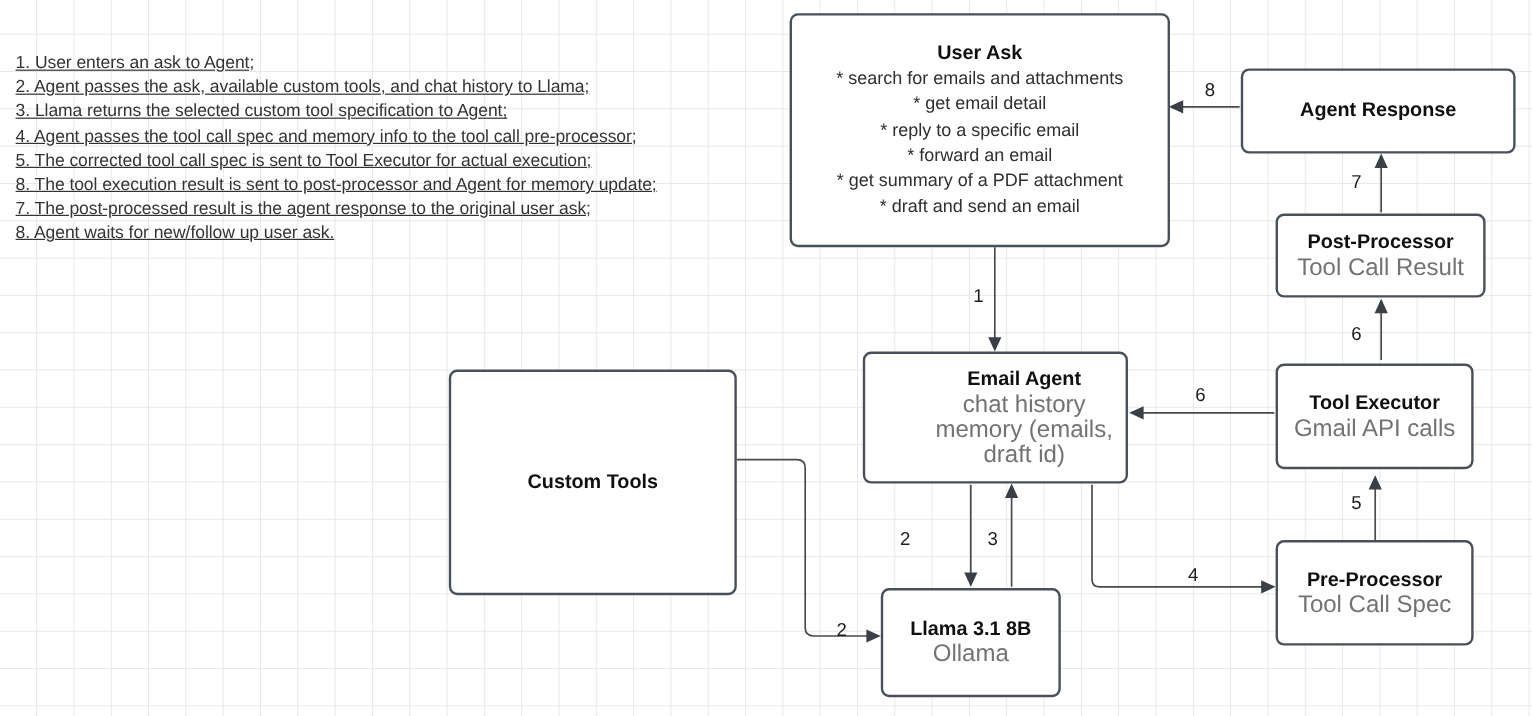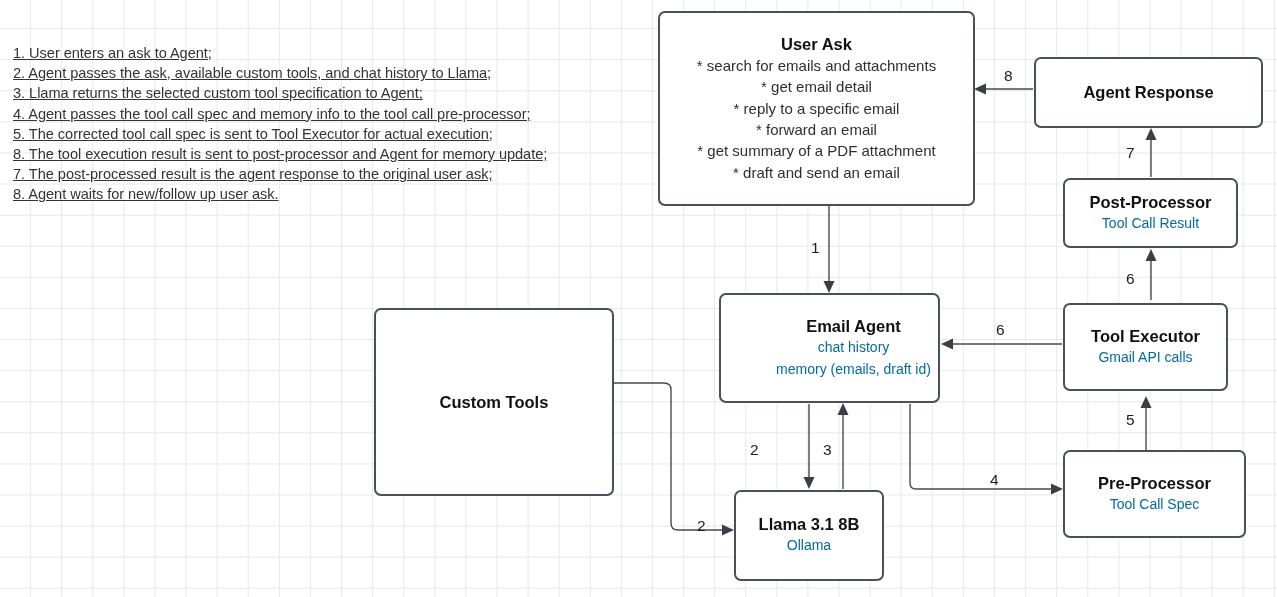--- a/index.html
+++ b/index.html
@@ -44,23 +44,23 @@
     text-align: center;
     color: #1d1d1d;
   }
   .node .title {
     font-weight: bold;
     font-size: 16.5px;
     line-height: 21px;
     color: #101010;
   }
   .node .sub {
-    font-size: 14px;
+    font-size: 20px;
     line-height: 21.3px;
-    color: #0369a1;
+    color: #737373;
   }
   .node .bullets {
     font-size: 15px;
     line-height: 21.3px;
     color: #2f2f2f;
   }
 
   svg.wires {
     position: absolute;
     left: 0;
@@ -152,21 +152,21 @@
   <div class="node" style="left:1063px; top:178px; width:175px; height:70px;">
     <div class="title">Post-Processor</div>
     <div class="sub">Tool Call Result</div>
   </div>
 
   <div class="node" style="left:1063px; top:303px; width:165px; height:88px;">
     <div class="title">Tool Executor</div>
     <div class="sub">Gmail API calls</div>
   </div>
 
-  <div class="node" style="left:1063px; top:450px; width:183px; height:88px;">
+  <div class="node" style="left:1063px; top:450px; width:165px; height:88px;">
     <div class="title">Pre-Processor</div>
     <div class="sub">Tool Call Spec</div>
   </div>
 
   <div class="node" style="left:719px; top:293px; width:221px; height:110px;padding-left:48px;">
     <div class="title">Email Agent</div>
     <div class="sub">chat history</div>
     <div class="sub">memory (emails, draft id)</div>
   </div>
 

